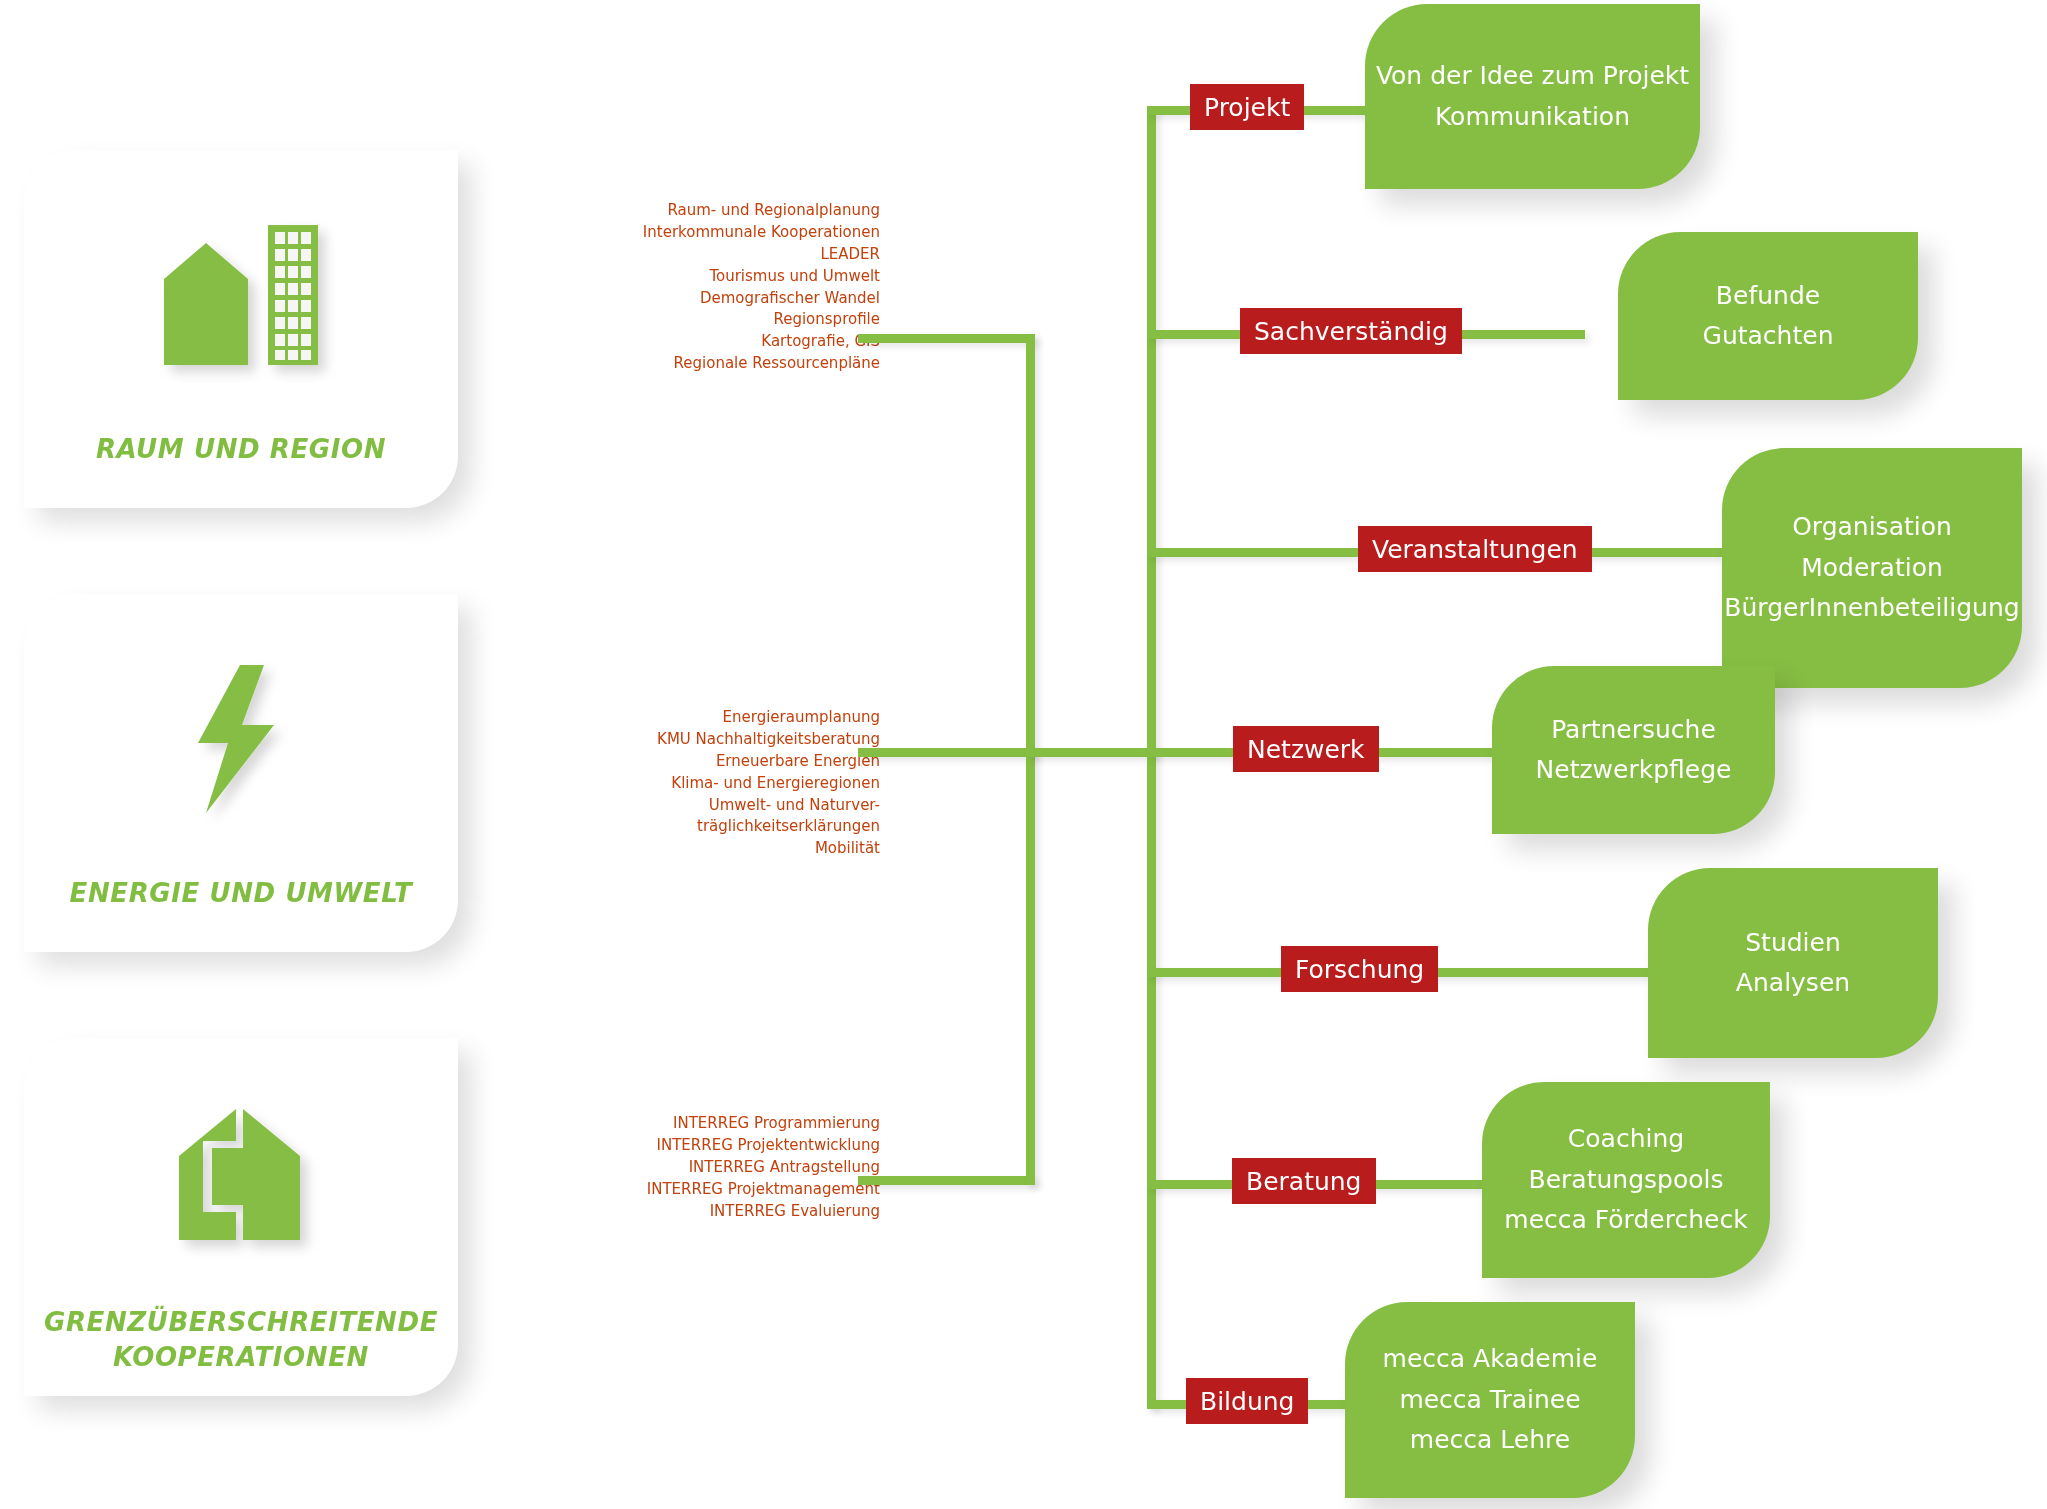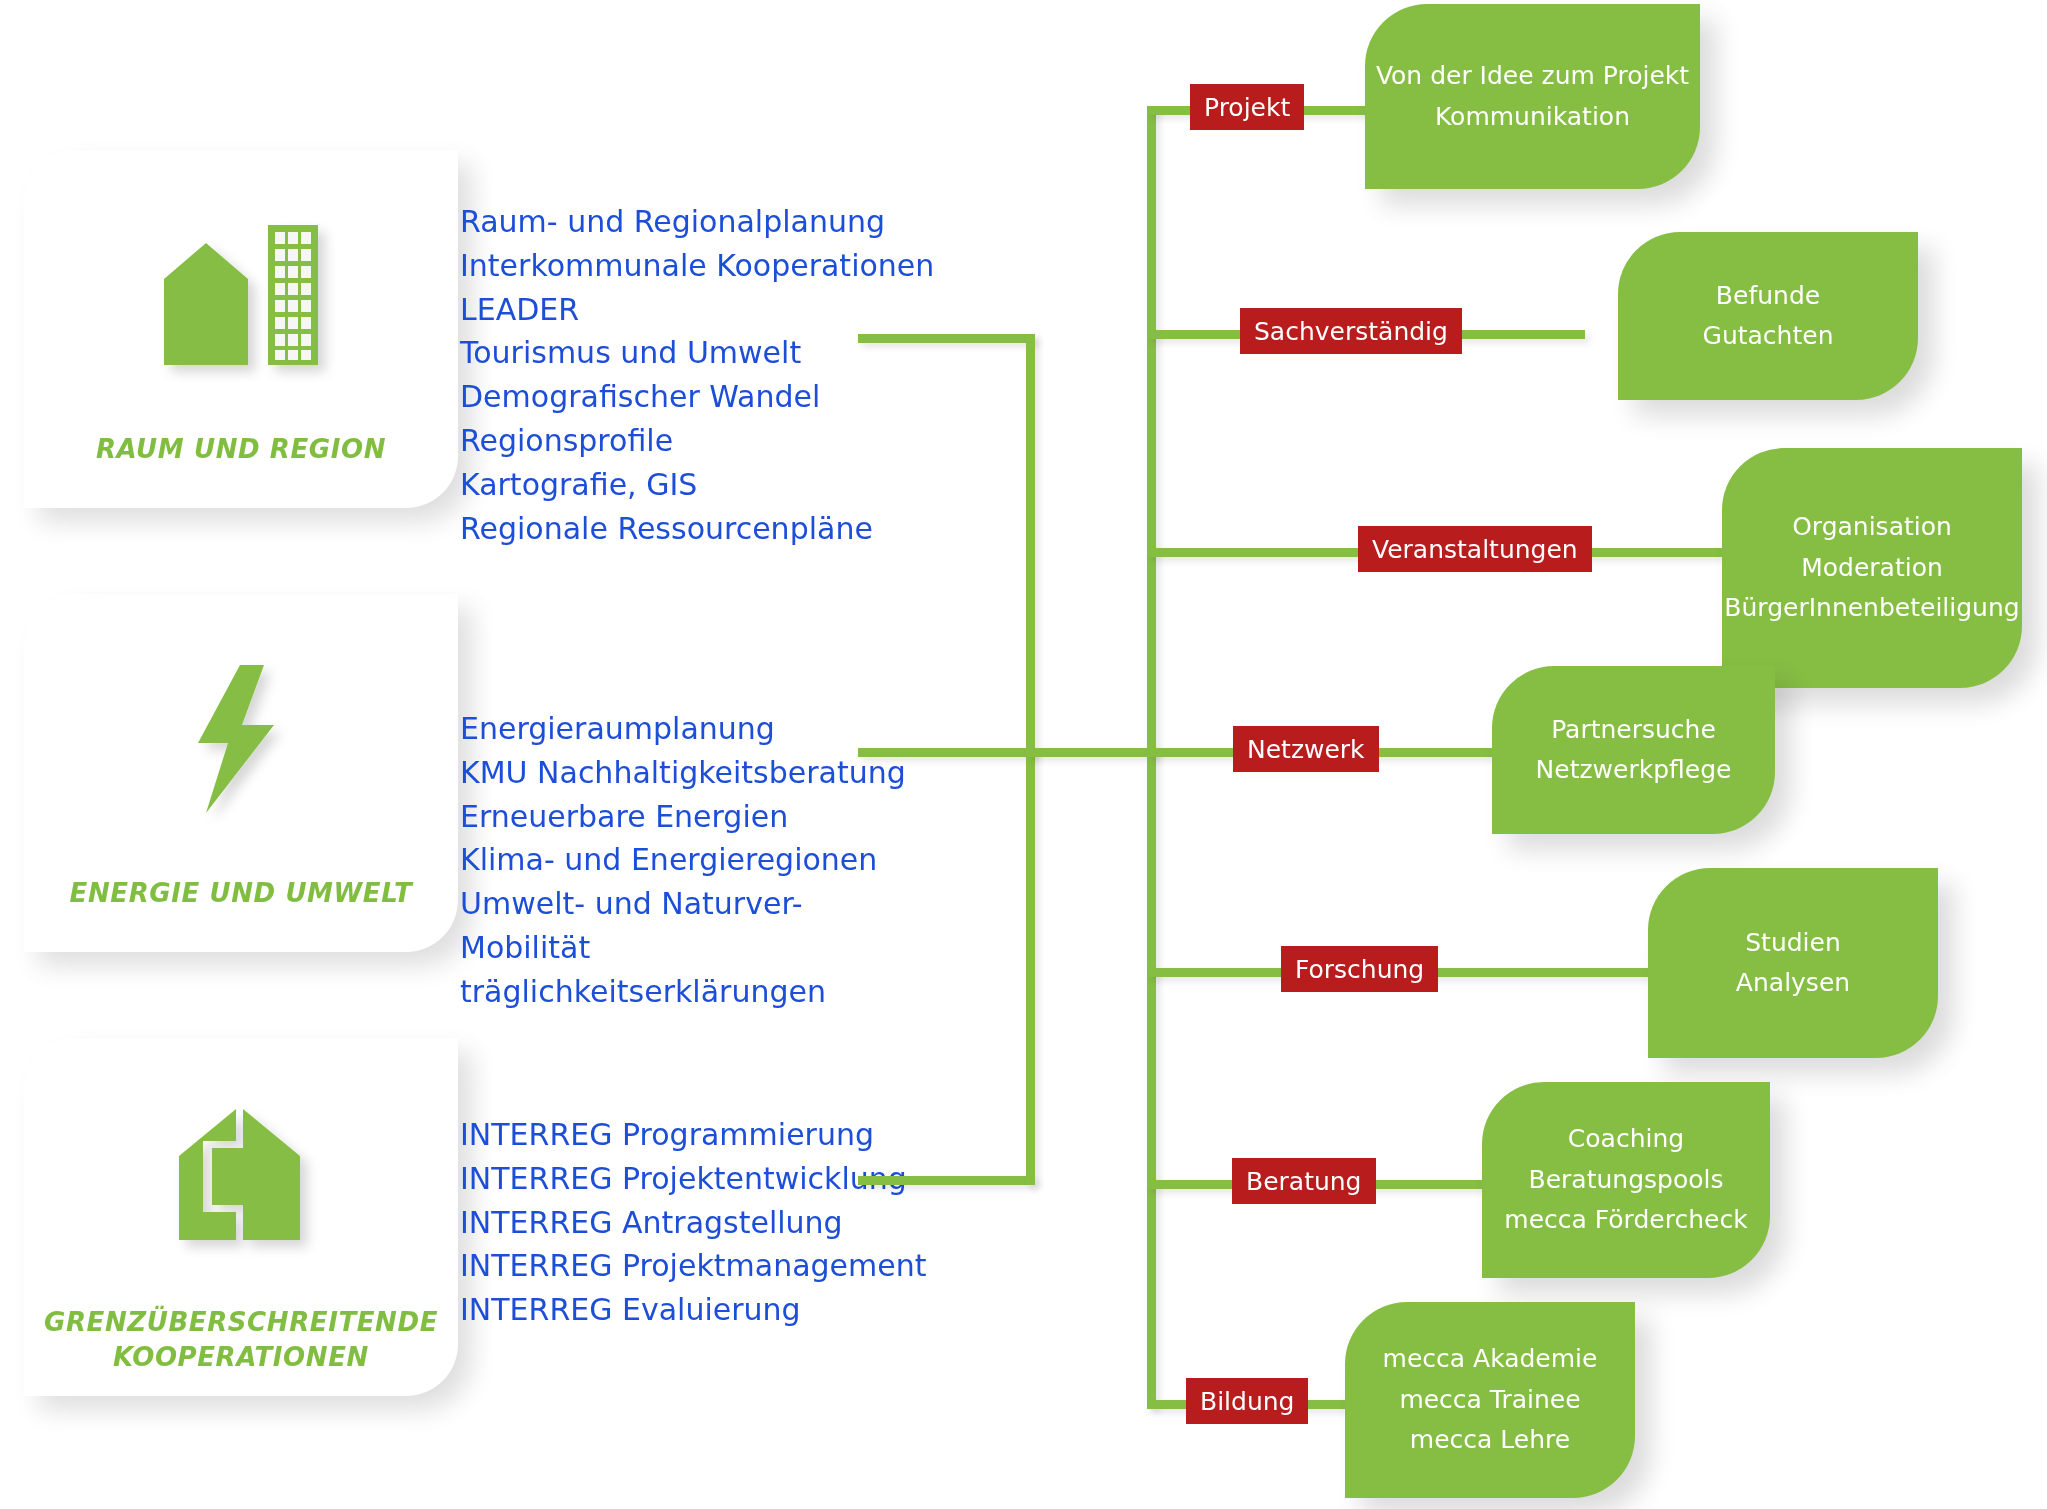--- a/index.html
+++ b/index.html
@@ -38,23 +38,23 @@
     font-size:26px;
     font-weight:bold;
     letter-spacing:0.6px;
     line-height:1.32;
   }
   .card.c3 .card-title{bottom:22px;}
 
   
   .list{
     position:absolute;
-    text-align:left;
-    color:#1d4ed8;
-    font-size:30px;
+    text-align:right;
+    color:#c2410c;
+    font-size:15px;
     line-height:1.46;
     width:420px;
   }
   .list.l1{left:460px;top:200px;}
   .list.l2{left:460px;top:676px;margin-top:31px;}
   .list.l3{left:460px;top:1113px;}
   .list div{white-space:nowrap;}
 
   
   .ln{position:absolute;background:#86be44;box-shadow:4px 4px 7px rgba(0,0,0,0.10);}
@@ -188,22 +188,22 @@
     <div>Kartografie, GIS</div>
     <div>Regionale Ressourcenpläne</div>
   </div>
 
   <div class="list l2">
     <div>Energieraumplanung</div>
     <div>KMU Nachhaltigkeitsberatung</div>
     <div>Erneuerbare Energien</div>
     <div>Klima- und Energieregionen</div>
     <div>Umwelt- und Naturver-</div>
+    <div>träglichkeitserklärungen</div>
     <div>Mobilität</div>
-    <div>träglichkeitserklärungen</div>
   </div>
 
   <div class="list l3">
     <div>INTERREG Programmierung</div>
     <div>INTERREG Projektentwicklung</div>
     <div>INTERREG Antragstellung</div>
     <div>INTERREG Projektmanagement</div>
     <div>INTERREG Evaluierung</div>
   </div>
 

